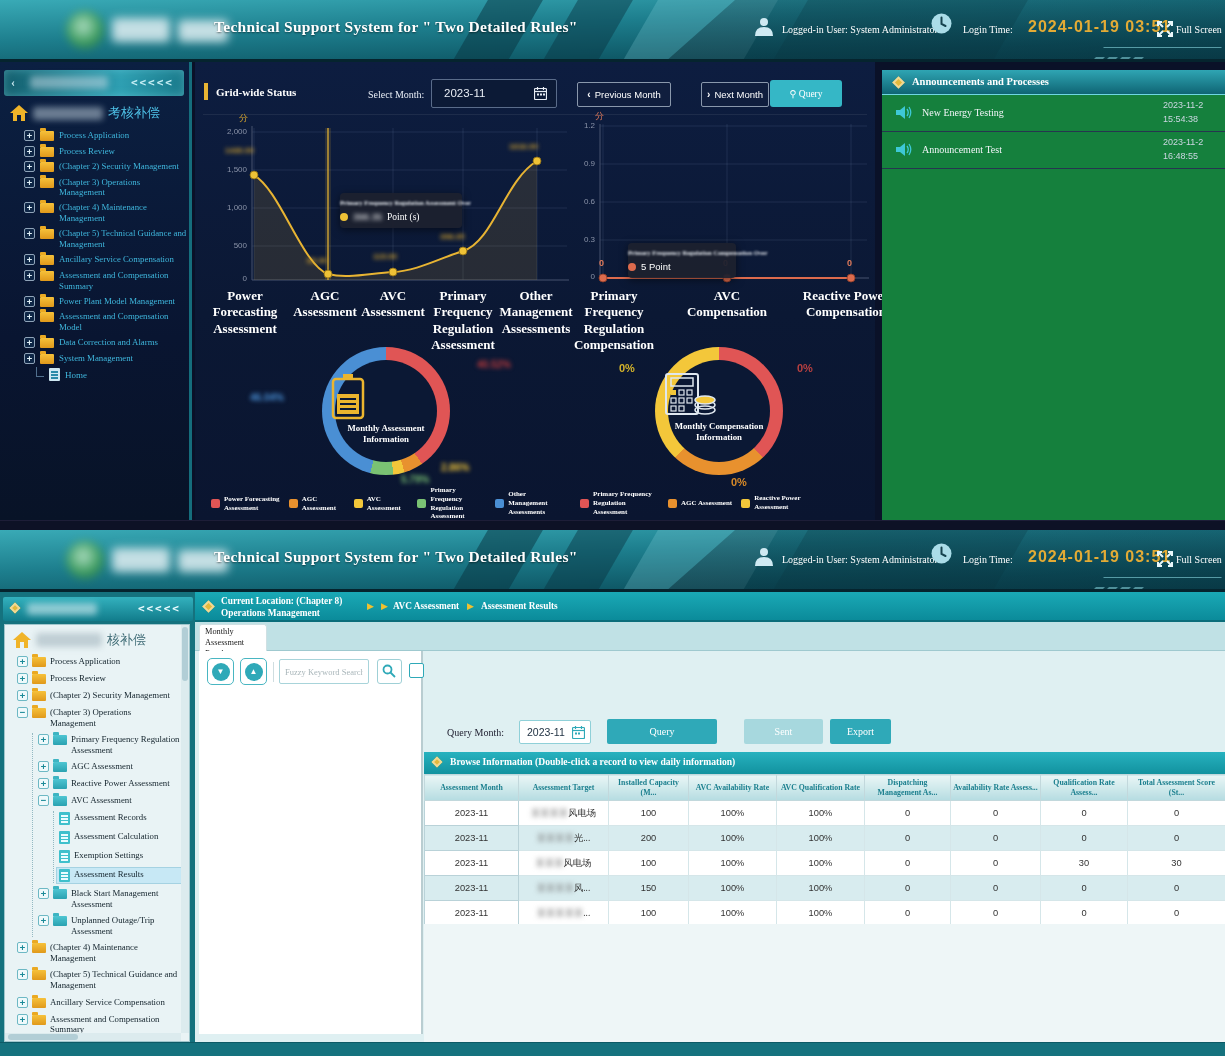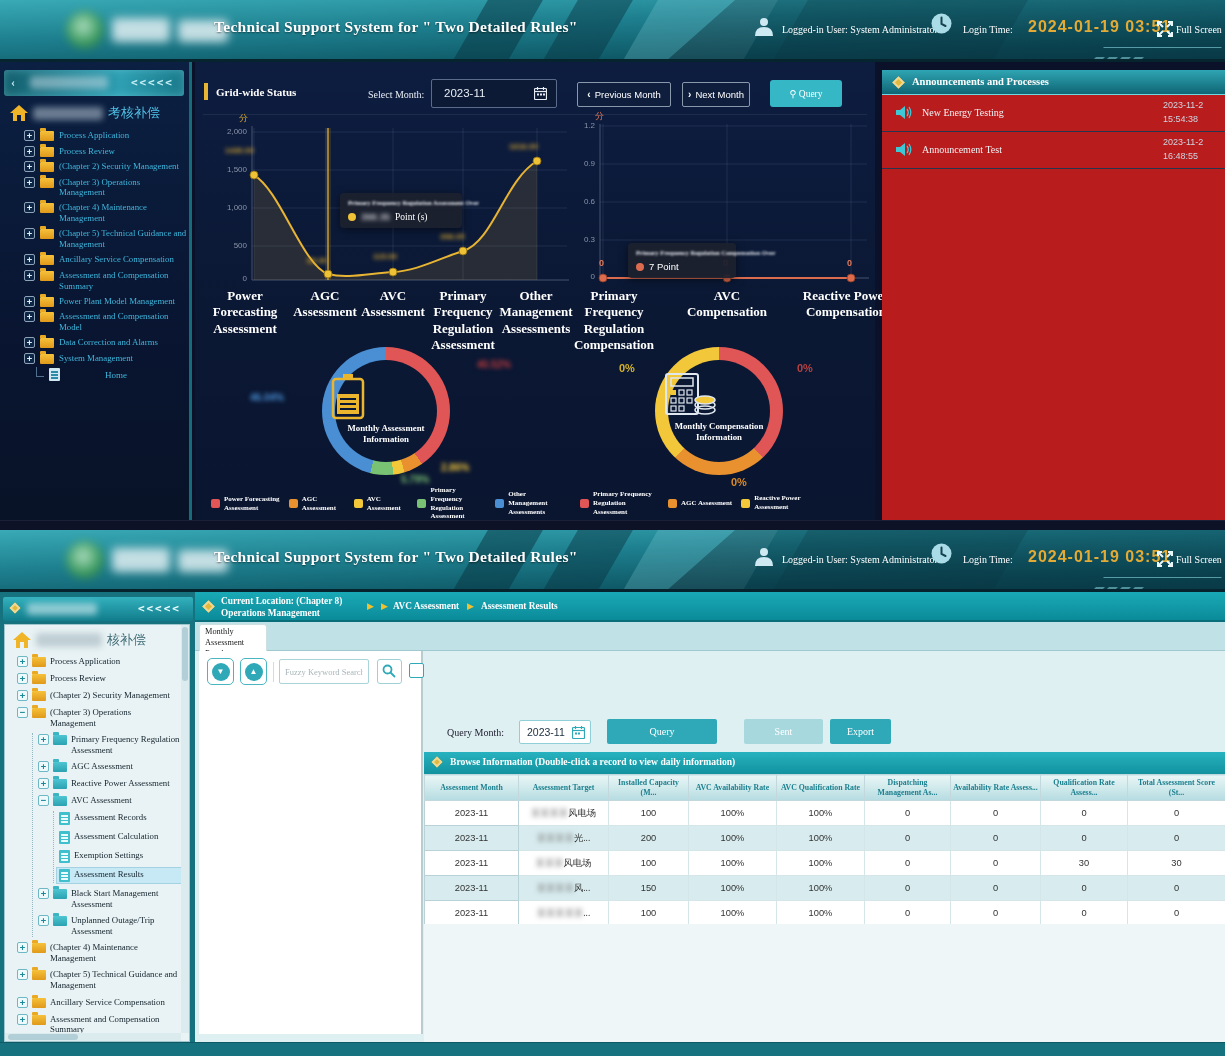--- a/index.html
+++ b/index.html
@@ -55,21 +55,21 @@
   .folder{width:14px;height:10px;flex:none;background:linear-gradient(180deg,#f6c13a,#e0991b);border-radius:1px;position:relative;margin-top:1px;}
   .folder::before{content:'';position:absolute;top:-3px;left:0;width:6px;height:3px;background:#eaa922;border-radius:1px 1px 0 0;}
   .folder.teal{background:linear-gradient(180deg,#4ec5d2,#2aa2b1);}
   .folder.teal::before{background:#3db4c2;}
   .t-home{display:flex;align-items:center;gap:5px;margin-left:12px;margin-top:2px;}
   .t-home .conn{width:8px;height:10px;border-left:1px solid #51708e;border-bottom:1px solid #51708e;margin-top:-6px;}
   .doc-icon{width:11px;height:13px;flex:none;background:#cfe8f2;border-radius:1px;position:relative;}
   .doc-icon::before{content:'';position:absolute;left:2px;top:3px;width:7px;height:1.5px;background:#2a8aa8;box-shadow:0 3px 0 #2a8aa8,0 6px 0 #2a8aa8;}
   .doc-icon.teal{background:#3fc0cc;}
   .doc-icon.teal::before{background:#eafcff;box-shadow:0 3px 0 #eafcff,0 6px 0 #eafcff;}
-  .t-home .lbl{color:#3fb6dc;font-size:9px;margin-left:40px;}
+  .t-home .lbl{color:#3fb6dc;font-size:9px;}
 
   
   .dash{position:absolute;left:195px;top:62px;width:680px;height:458px;background:linear-gradient(180deg,#0d1d40,#0b1834 55%,#0a1530);}
   .goldbar{position:absolute;left:9px;top:21px;width:4px;height:17px;background:#e8b433;}
   .dash-title{position:absolute;left:21px;top:24px;color:#fff;font-weight:bold;font-size:11px;}
   .sel-lbl{position:absolute;left:173px;top:27px;color:#e8edf5;font-size:10px;}
   .month-input{position:absolute;left:236px;top:17px;width:126px;height:29px;background:#0c1a36;
       border:1px solid #5a6c8a;border-radius:2px;color:#e8edf5;}
   .month-input .val{position:absolute;left:12px;top:7px;font-size:11.5px;font-family:"Liberation Sans",sans-serif;}
   .btn-ghost{position:absolute;height:25px;top:20px;background:rgba(18,32,62,.7);border:1px solid #8a98ac;
@@ -78,41 +78,41 @@
   .btn-query-top{position:absolute;left:575px;top:18px;width:72px;height:27px;background:#35b7c6;border:none;
       border-radius:3px;color:#fff;font-size:9.5px;cursor:pointer;font-family:"Liberation Serif",serif;}
   .ctrl-sep{position:absolute;left:8px;right:8px;top:52px;border-top:1px solid rgba(255,255,255,.07);}
 
   .chart-svg{position:absolute;left:0;top:0;pointer-events:none;}
   .tick{position:absolute;font-size:8px;color:#8a93a8;text-align:right;width:40px;font-family:"Liberation Sans",sans-serif;}
   .unit{position:absolute;font-size:9px;color:#d8a62e;}
   .cat{position:absolute;font-size:13px;font-weight:bold;color:#fff;text-align:center;line-height:1.25;}
   .ptlbl{position:absolute;font-size:8px;font-weight:bold;color:#d8a62e;filter:blur(2px);font-family:"Liberation Sans",sans-serif;}
   .ptlbl.orange{color:#e07a5a;filter:none;font-size:9px;}
-  .ttip{position:absolute;background:rgba(28,33,46,.95);border-radius:4px;padding:6px 8px;box-shadow:0 2px 8px rgba(0,0,0,.5);}
+  .ttip{position:absolute;background:rgba(28,33,46,.95);border-radius:4px;padding:6px 0;box-shadow:0 2px 8px rgba(0,0,0,.5);}
   .ttip .tt-title{font-size:6.3px;font-weight:bold;color:#e8ecf2;filter:blur(1px);white-space:nowrap;}
   .ttip .tt-row{display:flex;align-items:center;gap:5px;margin-top:5px;}
   .tt-dot{width:8px;height:8px;border-radius:50%;flex:none;}
   .tt-val{font-size:9.5px;color:#fff;font-family:"Liberation Sans",sans-serif;}
   .tt-val.blur{filter:blur(2px);}
   .tt-unit{font-size:9.5px;color:#fff;}
 
   .donut{position:absolute;width:128px;height:128px;border-radius:50%;}
   .donut::after{content:'';position:absolute;inset:13px;background:#0b1834;border-radius:50%;}
   .donut-center{position:absolute;width:110px;text-align:center;z-index:2;}
   .donut-center .ttl{color:#fff;font-weight:bold;font-size:8.8px;line-height:1.25;margin-top:3px;}
   .pct{position:absolute;font-size:10px;font-weight:bold;font-family:"Liberation Sans",sans-serif;filter:blur(2px);}
   .pct.crisp{filter:none;font-size:11px;}
   .legend{position:absolute;display:flex;align-items:center;}
   .lg-item{display:flex;align-items:center;gap:4px;margin-right:9px;}
   .lg-sw{width:9px;height:9px;border-radius:2px;flex:none;}
   .lg-lbl{color:#fff;font-size:7px;font-weight:bold;line-height:1.25;max-width:66px;}
 
   
-  .ann{position:absolute;left:882px;top:70px;width:343px;height:570px;background:#b91c1c;}
+  .ann{position:absolute;left:882px;top:70px;width:343px;height:570px;background:#15803d;}
   .ann-hd{position:absolute;left:0;right:0;top:0;height:25px;
       background:linear-gradient(180deg,#2fa5b3,#0f6574);border-bottom:1px solid #6fd6e2;}
   .ann-hd .ttl{position:absolute;left:30px;top:6px;color:#fff;font-weight:bold;font-size:10.5px;}
   .ann-body{position:absolute;left:0;right:0;top:25px;}
   .ann-row{position:relative;height:37px;border-bottom:1px solid #26364f;cursor:pointer;}
   .ann-row .txt{position:absolute;left:40px;top:12px;color:#f2f5f8;font-size:10px;}
   .ann-row .dt{position:absolute;right:2px;top:4px;width:60px;color:#ccd6e2;font-size:9px;font-family:"Liberation Sans",sans-serif;line-height:1.5;overflow:hidden;white-space:nowrap;}
   .diamond{width:9px;height:9px;background:#e3b93c;transform:rotate(45deg);position:absolute;box-shadow:inset 0 0 0 2px rgba(255,255,255,.45);}
 
   
@@ -329,21 +329,21 @@
             <line x1="0.5" y1="4.5" x2="12.5" y2="4.5" stroke="#e8edf5" stroke-width="1.2"></line>
             <line x1="3.5" y1="0" x2="3.5" y2="3" stroke="#e8edf5" stroke-width="1.2"></line>
             <line x1="9.5" y1="0" x2="9.5" y2="3" stroke="#e8edf5" stroke-width="1.2"></line>
             <rect x="3" y="6.5" width="2" height="2" fill="#e8edf5"></rect>
             <rect x="6" y="6.5" width="2" height="2" fill="#e8edf5"></rect>
             <rect x="9" y="6.5" width="2" height="2" fill="#e8edf5"></rect>
           </svg>
       </span>
     </div>
     <button class="btn-ghost" style="left:382px;width:94px;"><span class="chev">‹</span><span>Previous Month</span></button>
-    <button class="btn-ghost" style="left:487px;width:68px;"><span class="chev">›</span><span>Next Month</span></button>
+    <button class="btn-ghost" style="left:506px;width:68px;"><span class="chev">›</span><span>Next Month</span></button>
     <button class="btn-query-top"><span>⚲ </span><span>Query</span></button>
     <div class="ctrl-sep"></div>
 
     <svg class="chart-svg" width="680" height="260">
 
       <g stroke="rgba(130,150,190,0.16)" stroke-width="1">
         <line x1="57" y1="70" x2="372" y2="70"></line>
           <line x1="57" y1="108" x2="372" y2="108"></line>
         <line x1="57" y1="146" x2="372" y2="146"></line>
           <line x1="57" y1="184" x2="372" y2="184"></line>
@@ -482,21 +482,21 @@
         <span class="tt-dot" style="background:#efc236"></span>
         <span class="tt-val blur">398.35</span>
         <span class="tt-unit">Point (s)</span>
       </div>
     </div>
 
     <div class="ttip" style="left:433px;top:181px;width:108px;">
       <div class="tt-title">Primary Frequency Regulation Compensation Over</div>
       <div class="tt-row">
         <span class="tt-dot" style="background:#dd6b4d"></span>
-        <span class="tt-val">7 Point</span>
+        <span class="tt-val">5 Point</span>
       </div>
     </div>
 
     <div class="donut" id="donut1" style="left: 127px; top: 285px; background: conic-gradient(rgb(224, 85, 85) 0%, rgb(224, 85, 85) 40.52%, rgb(232, 145, 46) 40.52%, rgb(232, 145, 46) 45.31%, rgb(243, 199, 58) 45.31%, rgb(243, 199, 58) 48.17%, rgb(122, 194, 115) 48.17%, rgb(122, 194, 115) 53.96%, rgb(74, 143, 212) 53.96%, rgb(74, 143, 212) 100%);"></div>
     <div class="donut-center" style="left:136px;top:312px;">
       <span>
         <svg width="34" height="46" viewBox="0 0 34 46">
             <rect x="12" y="0" width="10" height="5" fill="#ecb52e"></rect>
             <rect x="2" y="5" width="30" height="39" rx="3" fill="none" stroke="#ecb52e" stroke-width="2.5"></rect>
             <rect x="6" y="20" width="22" height="20" fill="#ecb52e"></rect>

